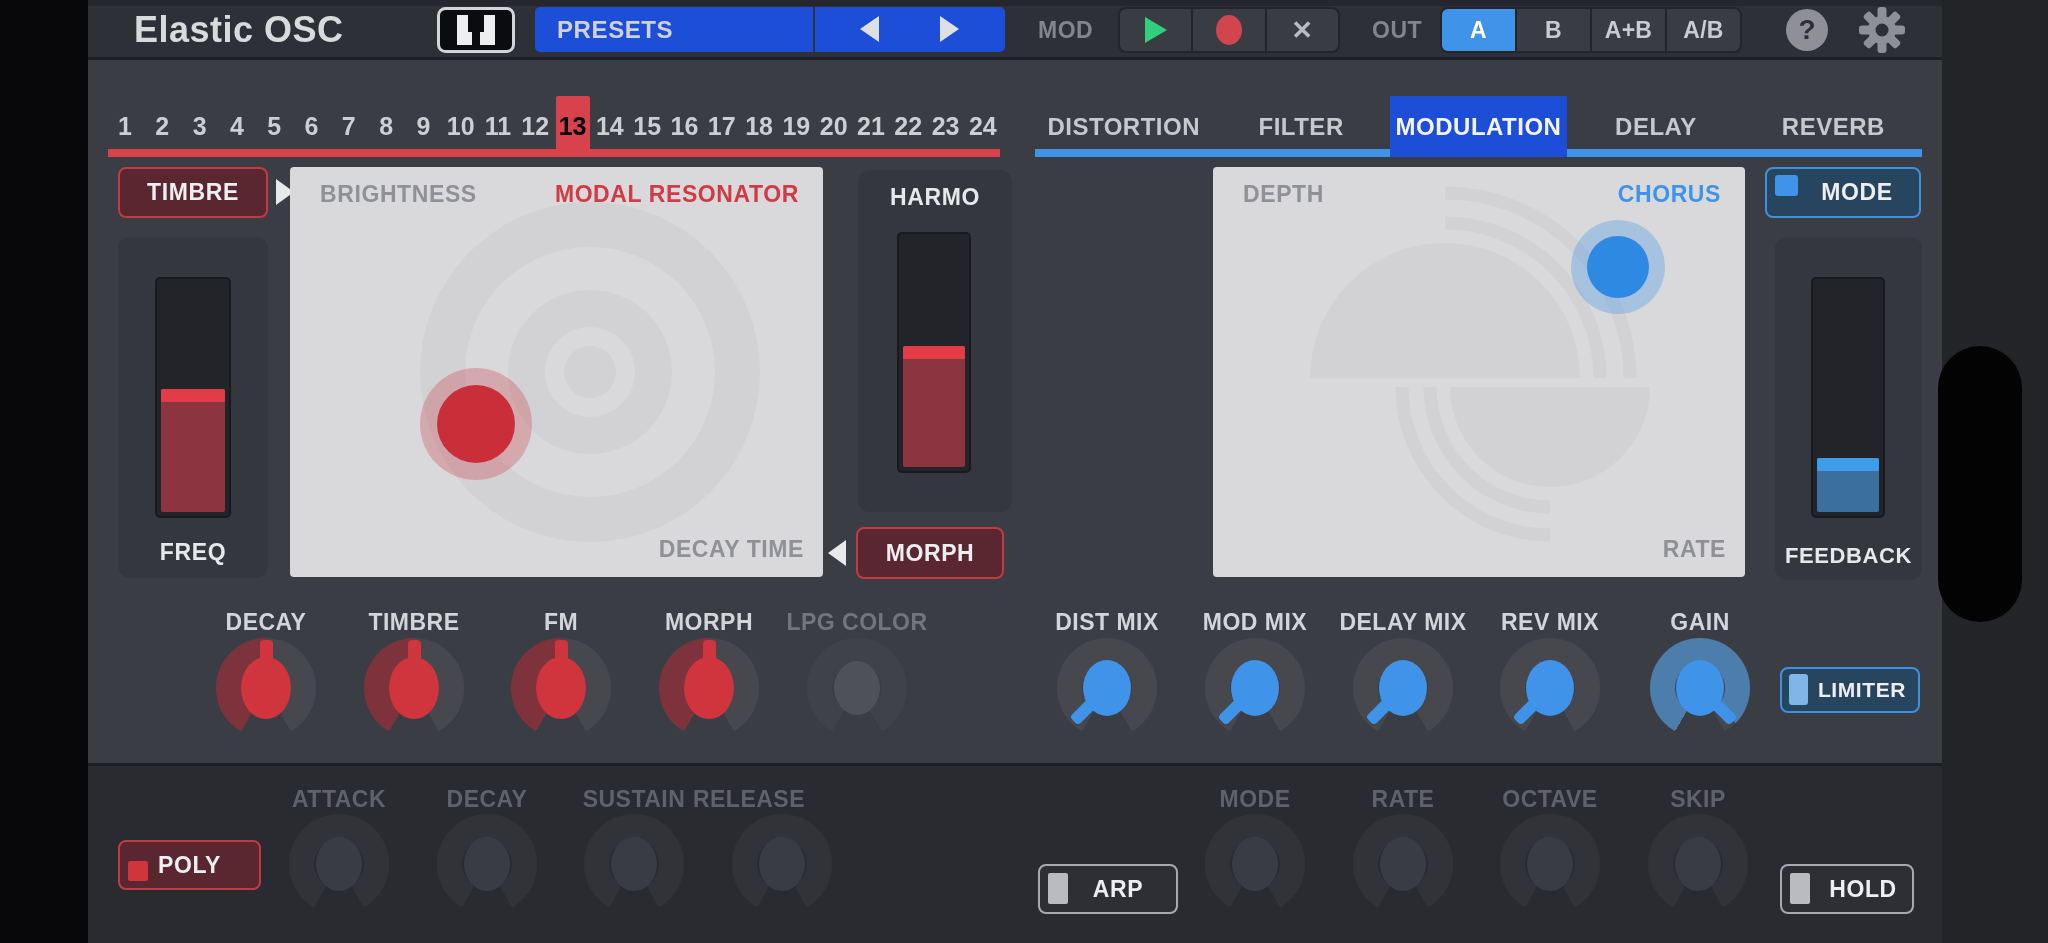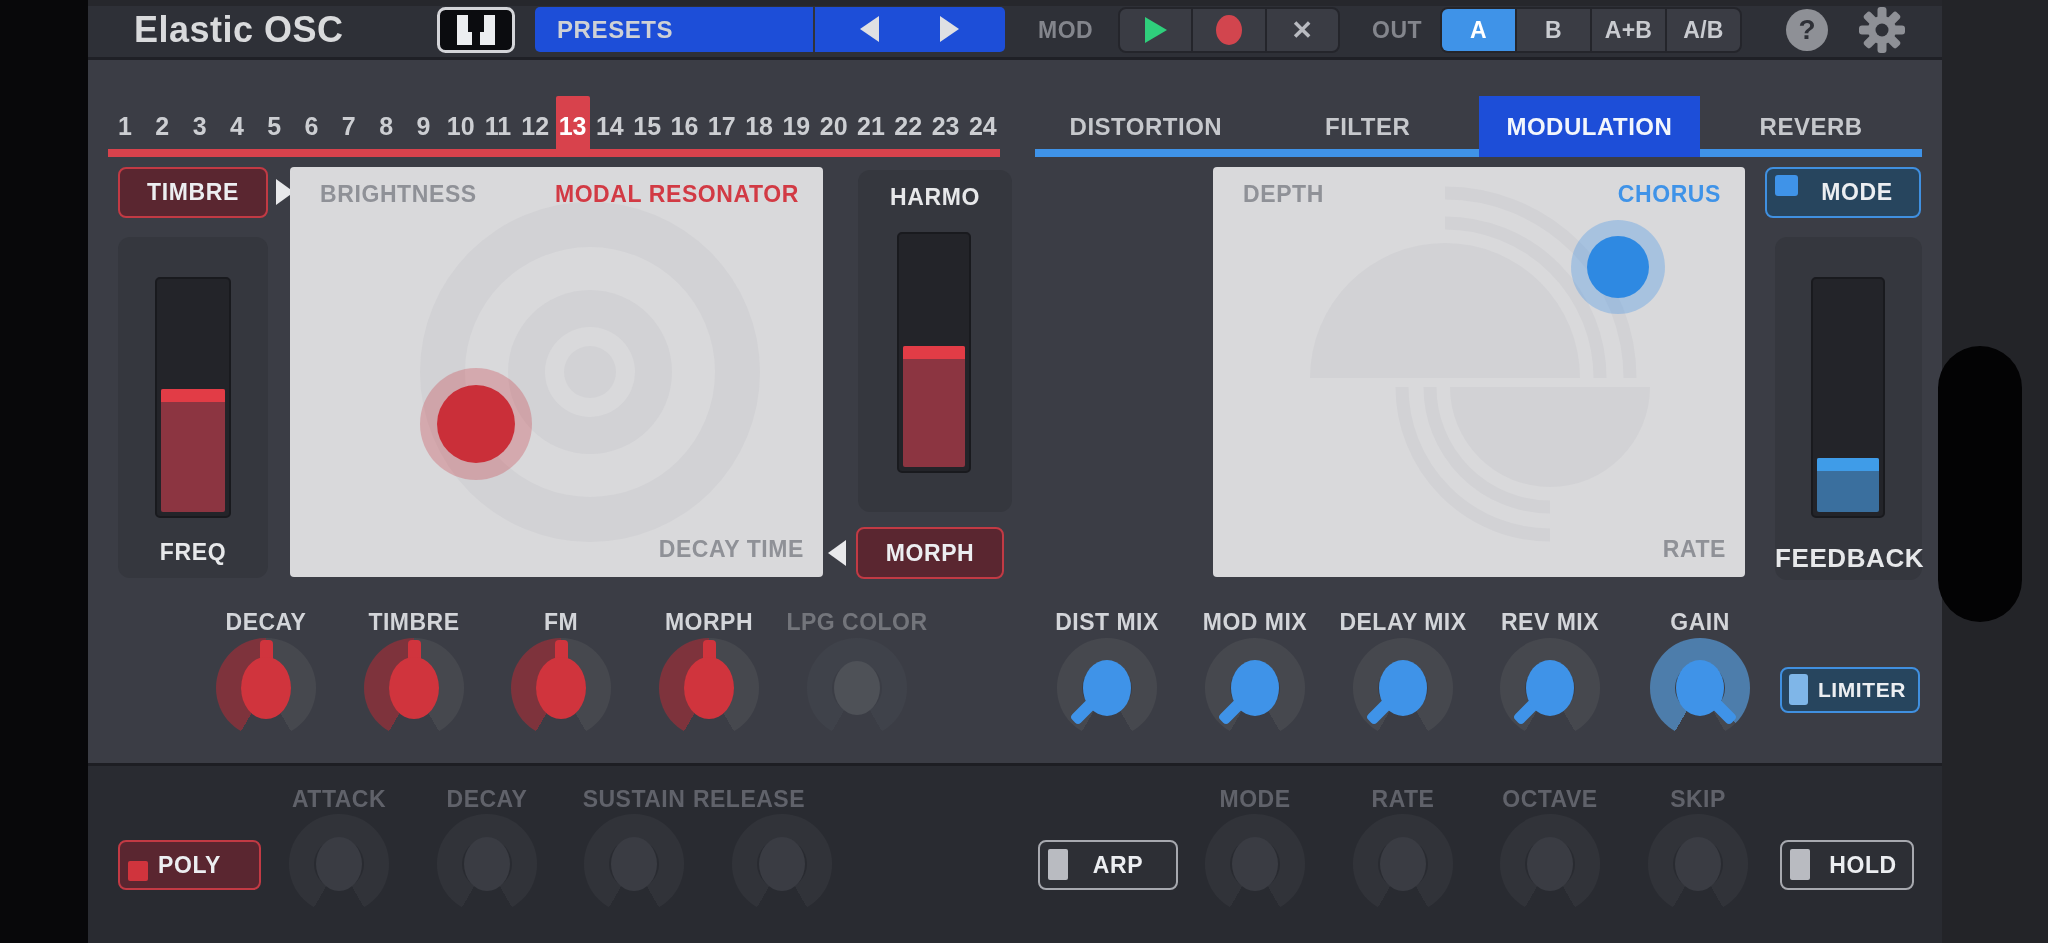--- a/index.html
+++ b/index.html
@@ -36,53 +36,53 @@
   .rec-dot{width:26px;height:30px;border-radius:50%;background:#d2454e;}
   .x-glyph{font-size:26px;font-weight:bold;color:#b9bbc1;}
   .help-icon{position:absolute;left:1698px;top:9px;width:42px;height:42px;border-radius:50%;background:#8e9096;
              color:#2e3037;font-size:28px;font-weight:bold;display:flex;align-items:center;justify-content:center;}
   .gear-icon{position:absolute;left:1770px;top:6px;width:48px;height:48px;}
 
   
   .step-underline{position:absolute;left:108px;top:149px;width:892px;height:8px;background:#d8424c;z-index:1;}
   .steps{position:absolute;left:108px;top:96px;width:892px;height:61px;display:flex;justify-content:space-between;z-index:2;}
   .step{min-width:34px;text-align:center;line-height:61px;font-size:25px;font-weight:bold;color:#ccced2;}
-  .step.sel{background:#d8424c;color:#ffffff;border-radius:2px;}
+  .step.sel{background:#d8424c;color:#000000;border-radius:2px;}
   .tab-underline{position:absolute;left:1035px;top:149px;width:887px;height:8px;background:#3f93e8;z-index:1;}
   .tabs{position:absolute;left:1035px;top:96px;width:887px;height:61px;display:flex;z-index:2;}
   .tab{flex:1;text-align:center;line-height:61px;font-size:24px;font-weight:bold;color:#c6c8cc;letter-spacing:.5px;}
   .tab.sel{background:#1d4ed8;color:#f2f6fc;}
 
   
   .btn{position:absolute;box-sizing:border-box;border-radius:8px;display:flex;align-items:center;justify-content:center;
        font-size:23px;font-weight:bold;color:#eceef1;letter-spacing:.6px;}
   .btn-red{background:#5a2630;border:2px solid #c23a44;}
   .btn-blue{background:#27455e;border:2px solid #4090e0;}
-  .btn-gray{background:#2d2f35;border:2px solid #a7a9af;}
+  .btn-gray{background:#2d2f35;border:2px solid #a7a9af;margin-top:24px;}
   #timbre-btn{left:118px;top:167px;width:150px;height:51px;}
   #morph-btn{left:856px;top:527px;width:148px;height:52px;}
   #mode-btn{left:1765px;top:167px;width:156px;height:51px;padding-left:28px;}
   #limiter-btn{left:1780px;top:667px;width:140px;height:46px;padding-left:24px;font-size:21px;}
   #poly-btn{left:118px;top:840px;width:143px;height:50px;}
   #arp-btn{left:1038px;top:840px;width:140px;height:50px;padding-left:20px;}
   #hold-btn{left:1780px;top:840px;width:134px;height:50px;padding-left:32px;}
   .ind-mode{position:absolute;left:8px;top:6px;width:23px;height:21px;background:#3f93e8;border-radius:3px;}
   .ind-limiter{position:absolute;left:7px;top:5px;width:19px;height:31px;background:#7fb6e8;border-radius:3px;}
   .ind-poly{position:absolute;left:8px;bottom:7px;width:20px;height:20px;background:#d0343d;border-radius:2px;}
   .ind-bar{position:absolute;left:8px;top:7px;width:20px;height:31px;background:#b9bbc1;border-radius:2px;}
   .arr-r{position:absolute;left:276px;top:179px;width:0;height:0;border-top:13px solid transparent;border-bottom:13px solid transparent;border-left:18px solid #e8e9eb;}
   .arr-l{position:absolute;left:828px;top:540px;width:0;height:0;border-top:13px solid transparent;border-bottom:13px solid transparent;border-right:18px solid #e8e9eb;}
 
   
   .panel{position:absolute;background:#35373e;border-radius:12px;}
   #freq-panel{left:118px;top:237px;width:150px;height:341px;}
   #harmo-panel{left:858px;top:170px;width:154px;height:342px;}
   #feedback-panel{left:1775px;top:237px;width:147px;height:343px;}
   .slider-label{position:absolute;left:0;width:100%;text-align:center;font-size:23px;font-weight:bold;color:#e7e8ea;letter-spacing:.6px;}
-  #freq-label{top:302px;} #harmo-label{top:14px;} #feedback-label{top:306px;font-size:26px;}
+  #freq-label{top:302px;} #harmo-label{top:14px;} #feedback-label{top:306px;font-size:22px;}
   .track{position:absolute;background:#232429;border:2px solid #191a1e;border-radius:5px;box-sizing:border-box;overflow:hidden;}
   #freq-track{left:37px;top:40px;width:76px;height:241px;}
   #harmo-track{left:39px;top:62px;width:74px;height:241px;}
   #feedback-track{left:36px;top:40px;width:74px;height:241px;}
   .sfill{position:absolute;left:4px;right:4px;bottom:4px;border-radius:2px;}
   .sfill .cap{position:absolute;top:0;left:0;right:0;height:13px;border-radius:2px 2px 0 0;}
   #freq-fill,#harmo-fill{background:#8c3541;} #freq-fill .cap,#harmo-fill .cap{background:#e23c46;}
   #feedback-fill{background:#3a6f9e;} #feedback-fill .cap{background:#3f9ce8;}
 
   
@@ -201,20 +201,21 @@
       <div class="step">21</div>
       <div class="step">22</div>
       <div class="step">23</div>
       <div class="step">24</div>
     </div>
   <div class="tab-underline"></div>
   <div class="tabs">
       <div class="tab">DISTORTION</div>
       <div class="tab">FILTER</div>
       <div class="tab sel">MODULATION</div>
+      <div class="tab">DELAY</div>
       <div class="tab">REVERB</div>
     </div>
 
   <div class="btn btn-red" id="timbre-btn">TIMBRE</div>
   <div class="arr-r"></div>
 
   <div class="panel" id="freq-panel">
     <div class="track" id="freq-track">
       <div class="sfill" id="freq-fill" style="height: 52%;">
           <div class="cap"></div>

